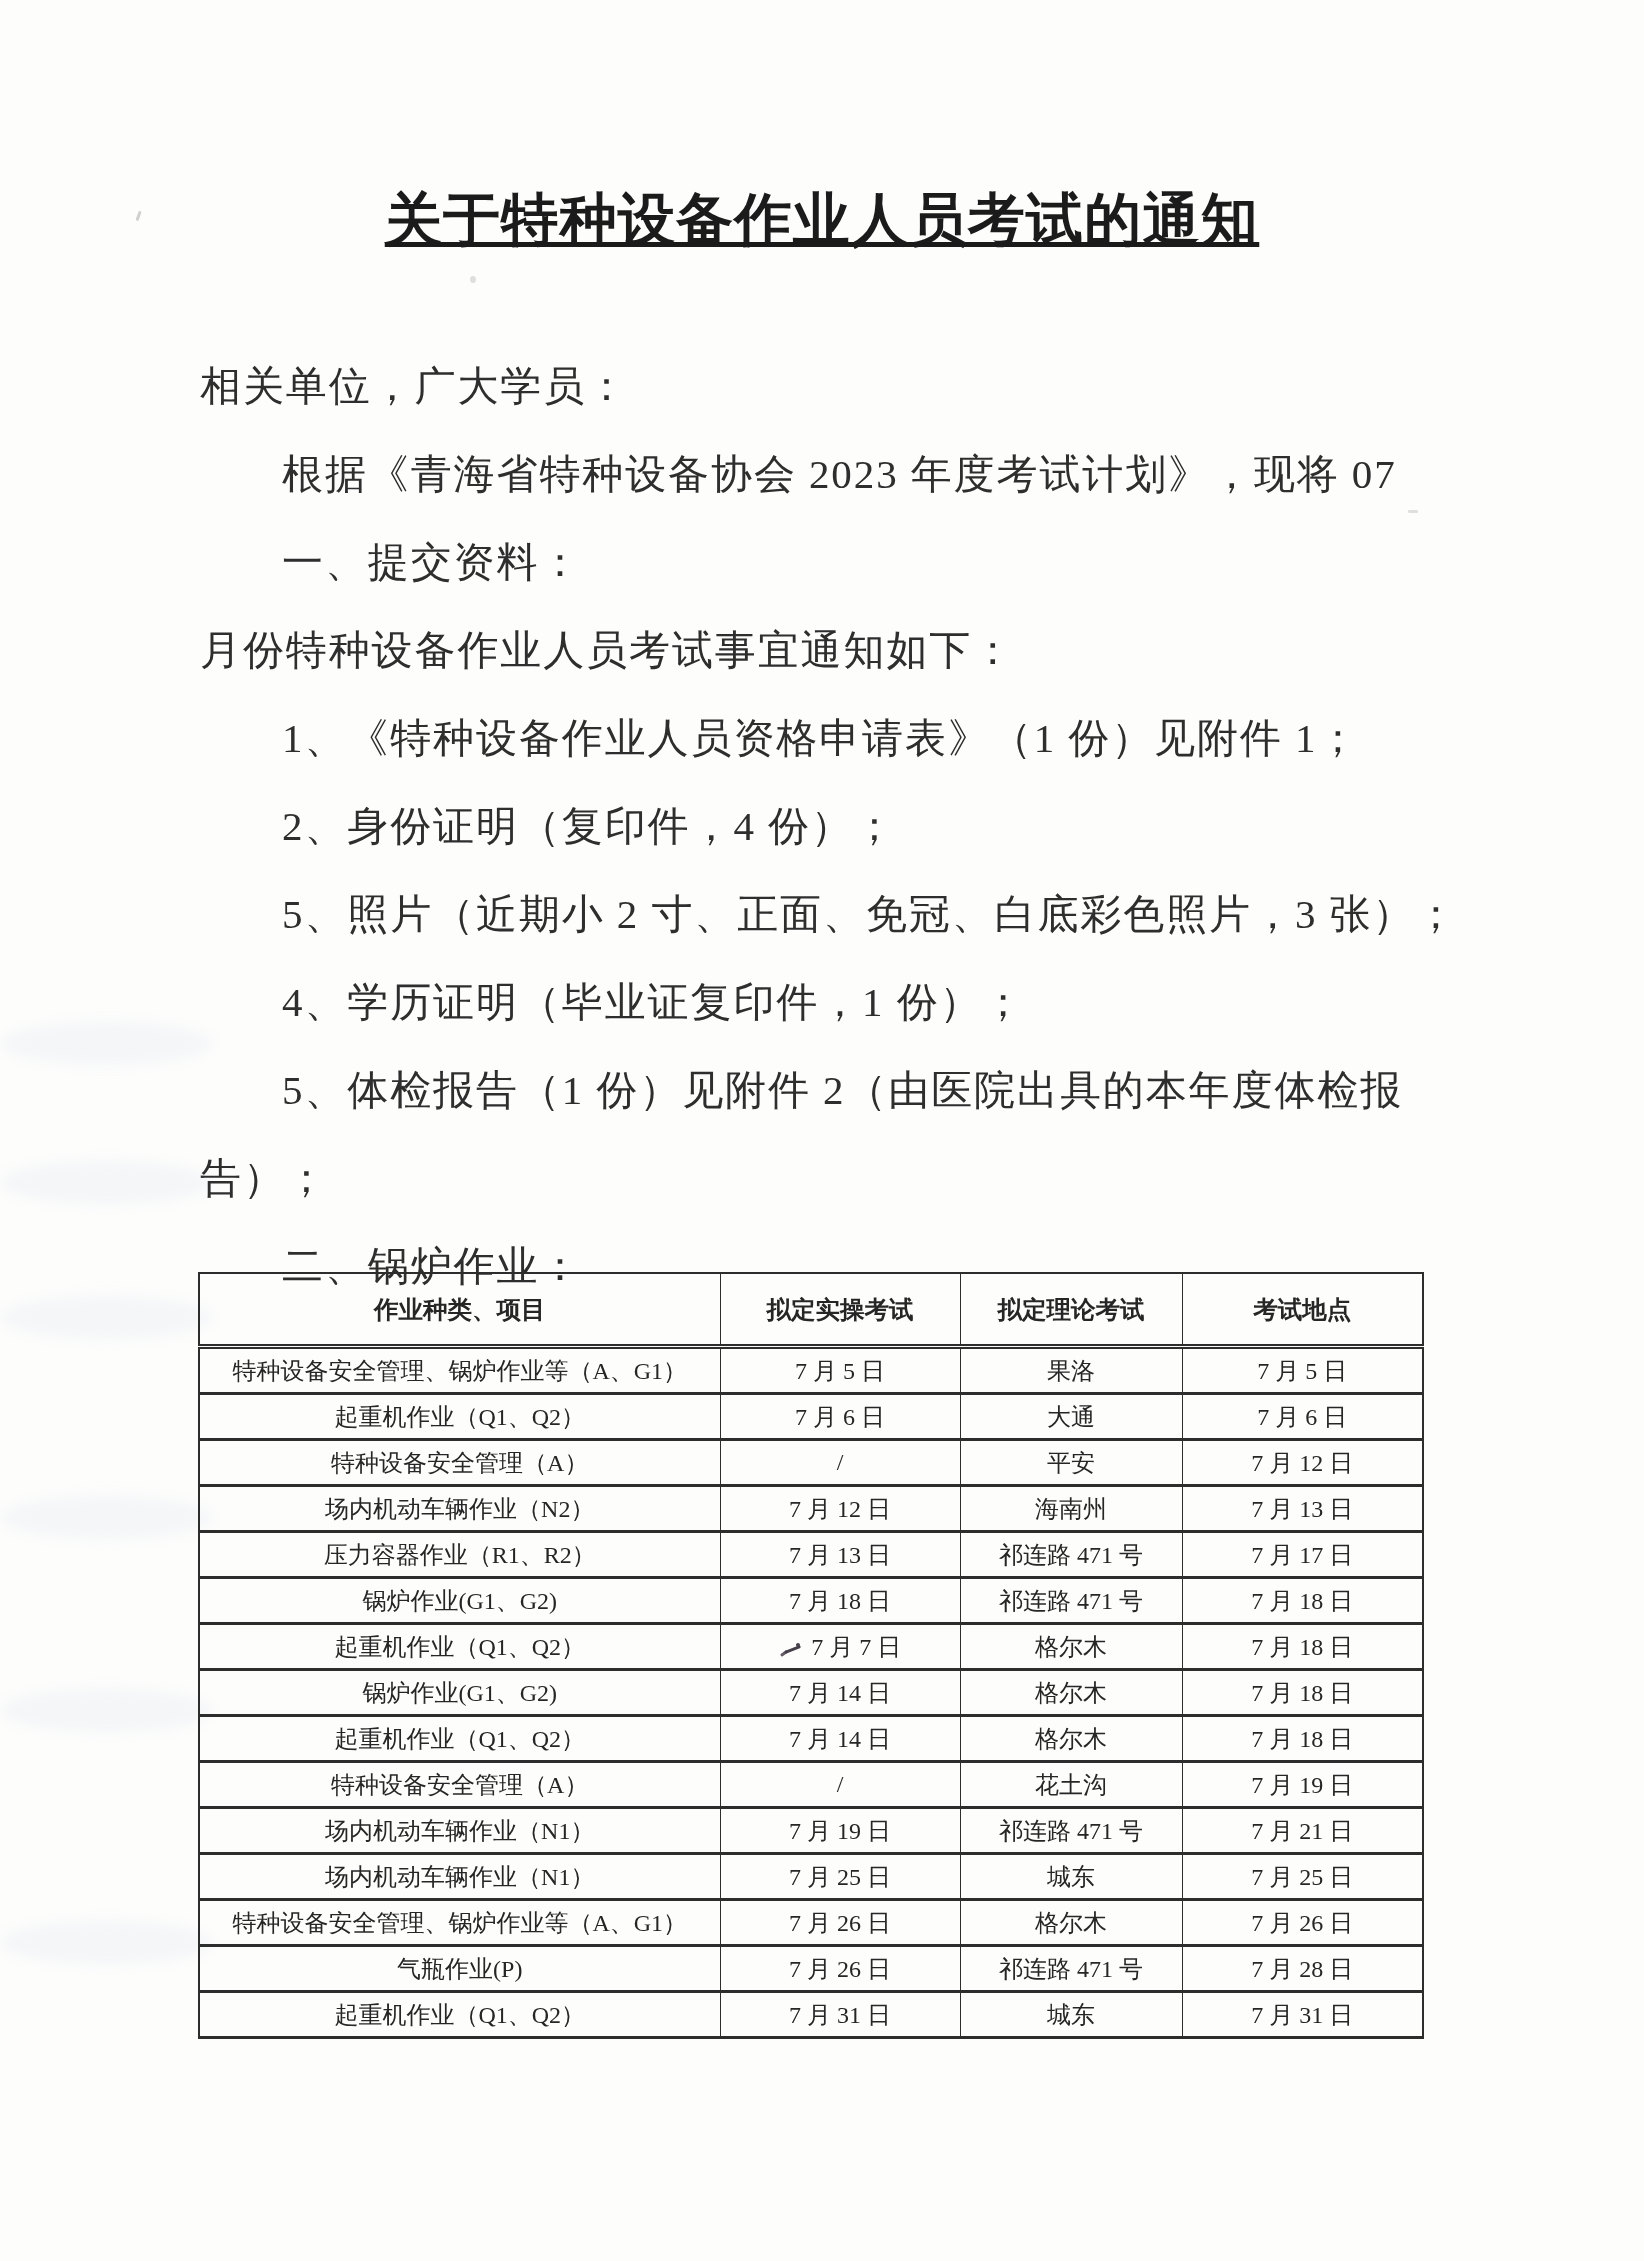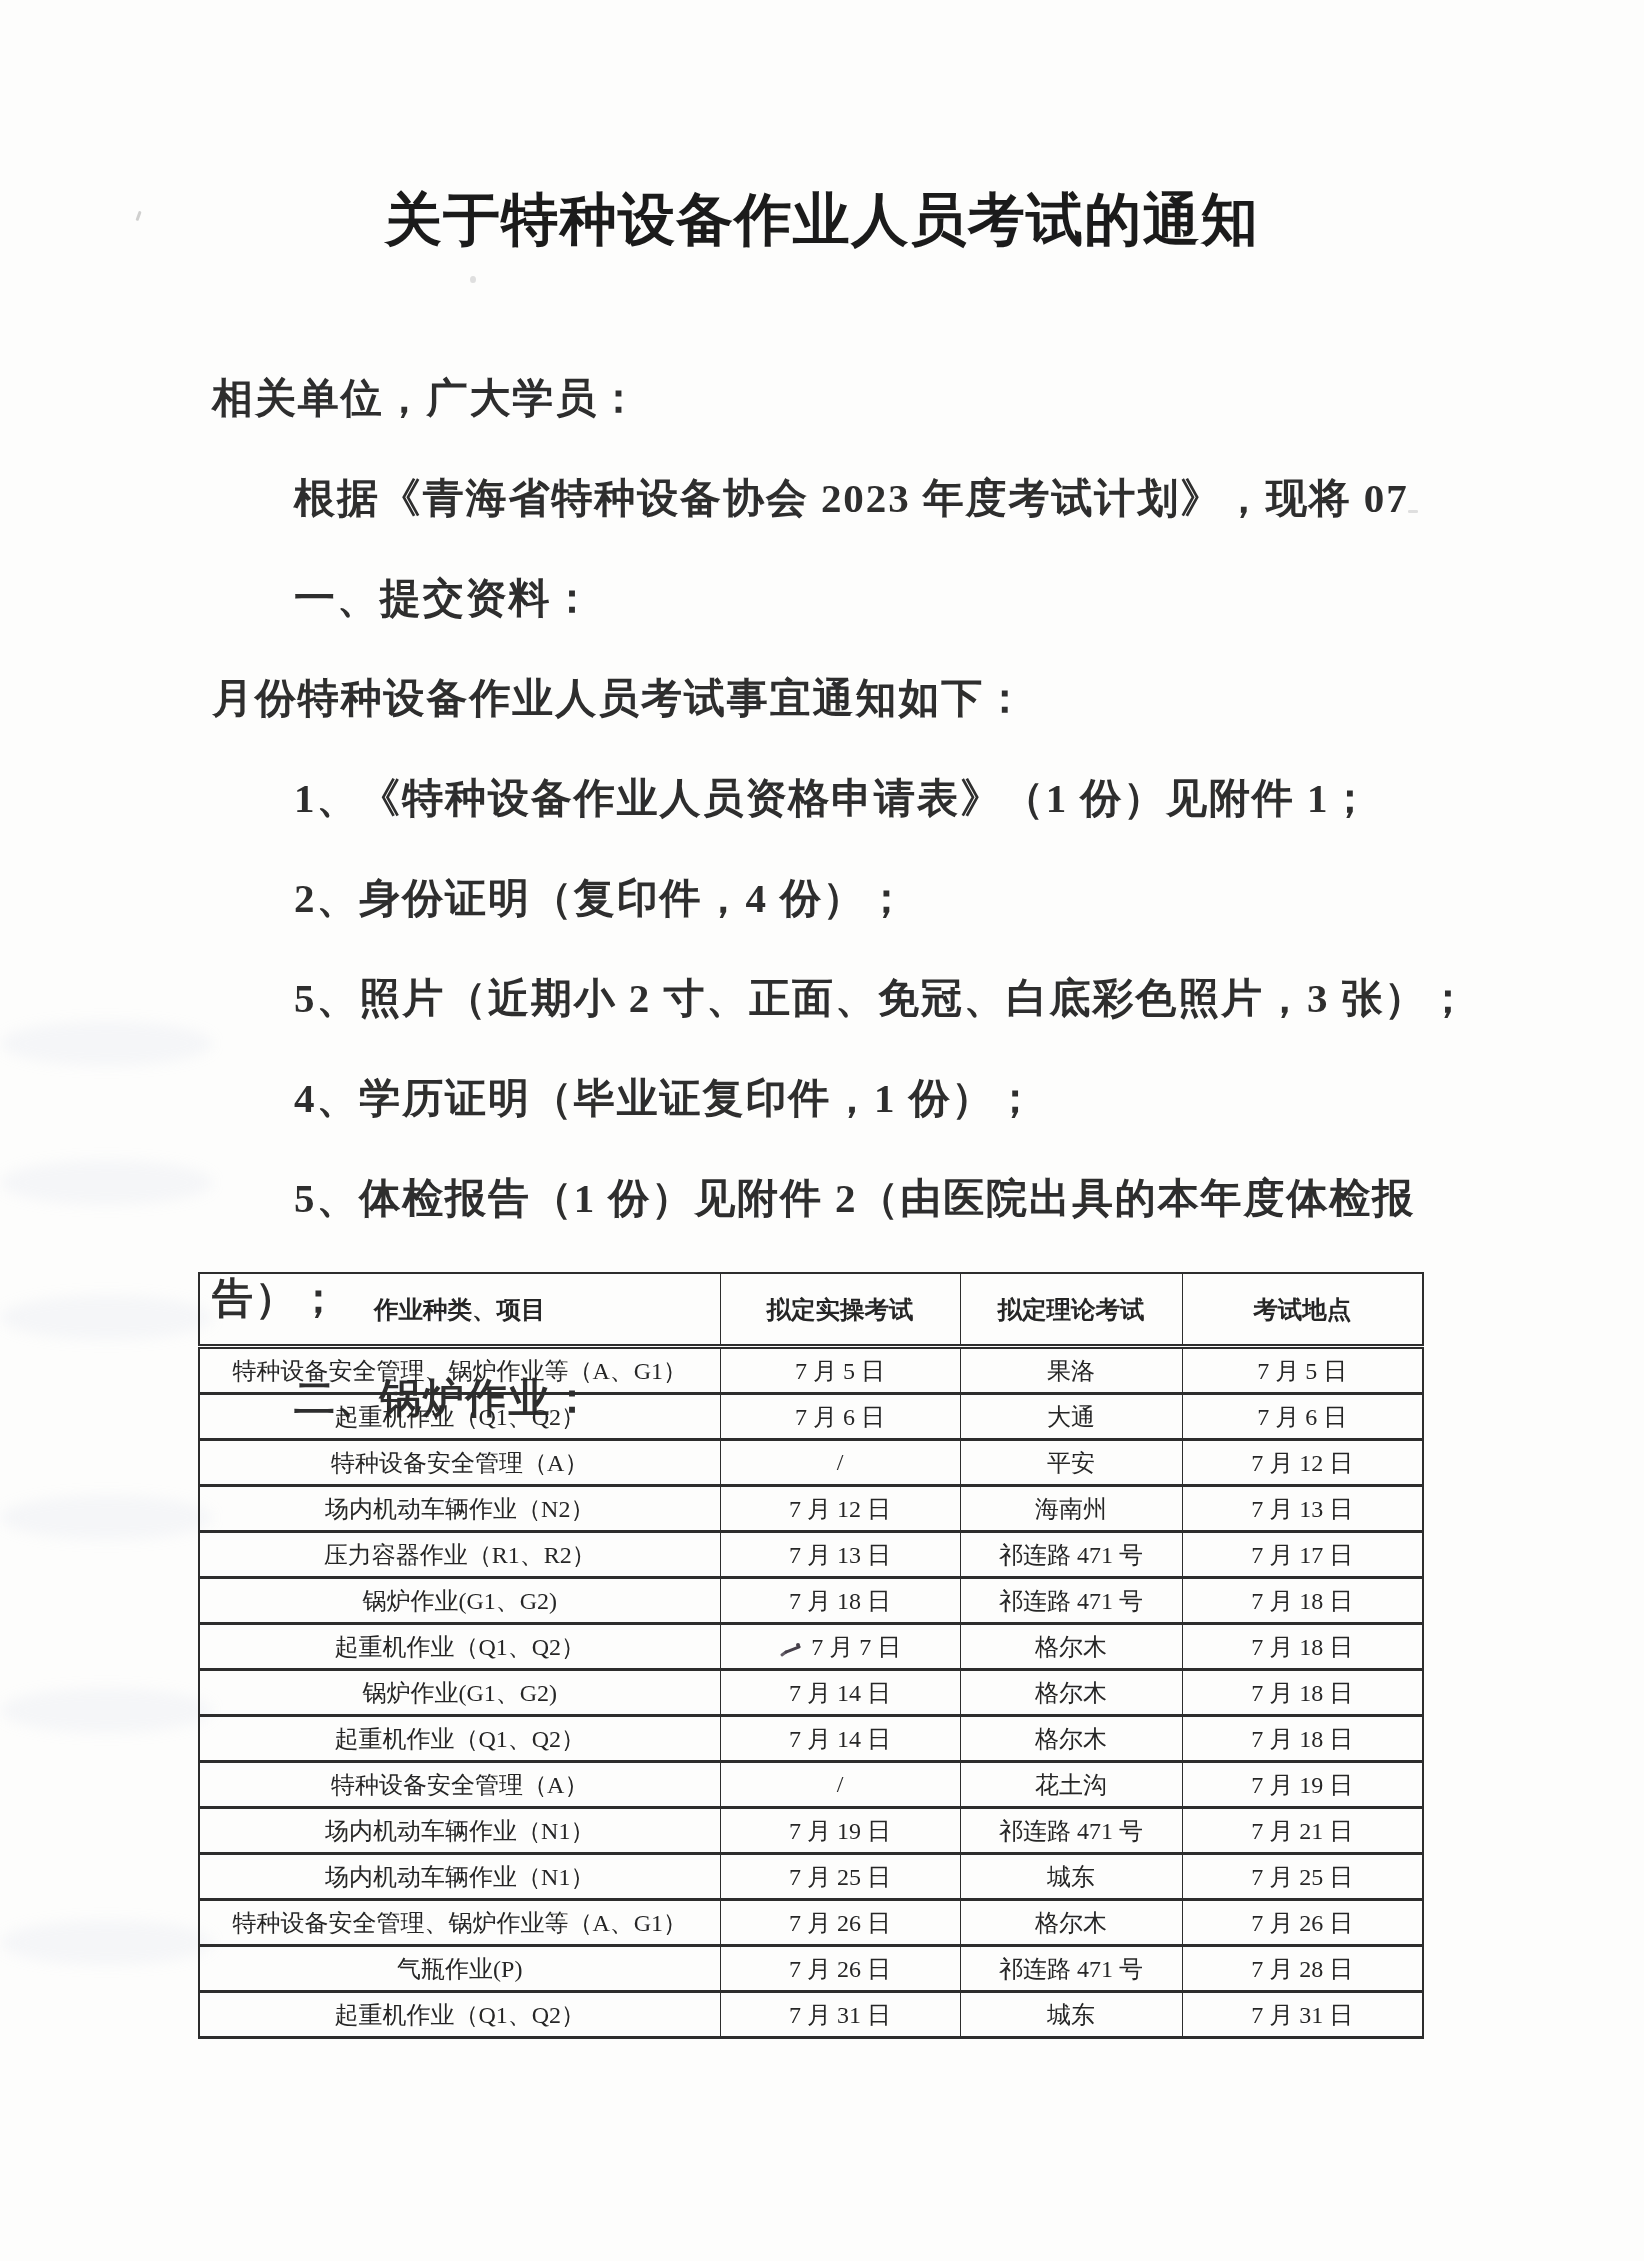--- a/index.html
+++ b/index.html
@@ -35,37 +35,37 @@
     width: 100%;
     margin: 0;
     text-align: center;
     font-family: "Liberation Sans", sans-serif;
     font-weight: 700;
     font-size: 57px;
     line-height: 1;
     letter-spacing: 1.3px;
     color: #1b1b1b;
     white-space: nowrap;
+    text-decoration: underline;
   }
 
   .body-text {
     position: absolute;
     top: 340px;
     left: 196px;
     width: 1372px;
     font-size: 41px;
     letter-spacing: 1.9px;
     color: #2e2e2e;
   }
   .body-line {
-    margin: 16px;
+    margin: 4px;
     height: 84px;
     line-height: 84px;
     white-space: nowrap;
-    font-weight: bold;
   }
   .ind { text-indent: 82px; }
 
   .schedule {
     position: absolute;
     top: 1272px;
     left: 198px;
     width: 1224px;
     border-collapse: collapse;
     table-layout: fixed;

